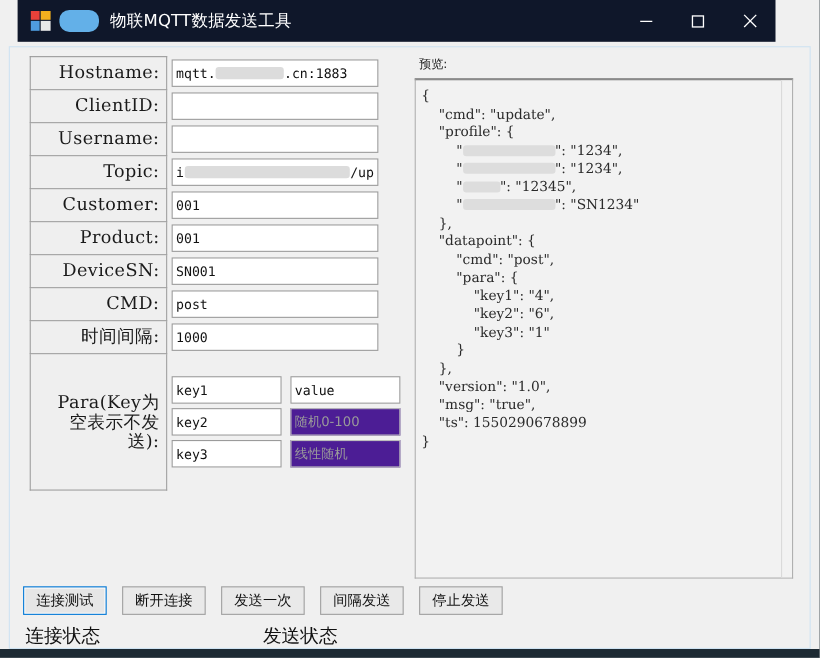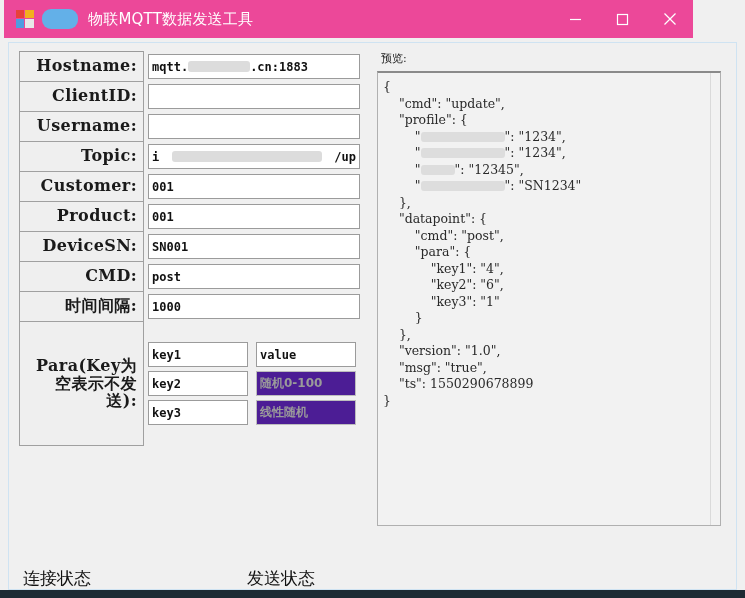--- a/index.html
+++ b/index.html
@@ -19,24 +19,24 @@
     left: 0; top: 0;
     width: 745px;
     height: 598px;
     background: #f0f0f0;
     box-sizing: border-box;
   }
 
   
   .titlebar {
     position: absolute;
-    left: 4px; top: 0;
+    left: 16px; top: 0;
     width: 689px;
     height: 38px;
-    background: #ec4899;
+    background: #0f172a;
     display: flex;
     align-items: center;
   }
   .app-icon {
     width: 18px; height: 18px;
     margin-left: 12px;
     position: relative;
     flex: 0 0 auto;
   }
   .app-icon i {
@@ -88,26 +88,25 @@
     width: 729px;
     height: 548px;
     background: #f0f0f0;
     border: 1px solid #cfe3f2;
     box-sizing: border-box;
   }
 
   
   .form-table {
     position: absolute;
-    left: 10px;
+    left: 18px;
     top: 8px;
     width: 350px;
     border-collapse: collapse;
     table-layout: fixed;
-    font-weight: bold;
   }
   .form-table td {
     padding: 0;
     vertical-align: middle;
   }
   .lab-cell {
     width: 124px;
     height: 30px;
     border: 1px solid #a0a0a0;
     border-top-color: #9a9a9a;
@@ -133,21 +132,21 @@
     line-height: 1.12;
   }
 
   .in-cell {
     width: 226px;
     padding-left: 4px !important;
     box-sizing: border-box;
   }
 
   .tbox {
-    width: 212px;
+    width: 188px;
     height: 25px;
     border: 1px solid #9b9b9b;
     background: #ffffff;
     box-sizing: border-box;
     display: flex;
     align-items: center;
     padding: 0 3px;
     font-family: "DejaVu Sans Mono", monospace;
     font-size: 12px;
     color: #111;
@@ -269,21 +268,21 @@
     height: 20px;
   }
   .status-text {
     position: absolute;
     font-family: "DejaVu Sans", sans-serif;
     font-size: 17px;
     color: #111;
     white-space: nowrap;
   }
   .status-conn { left: 0; top: 0; }
-  .status-send { left: 224px; top: 0; }
+  .status-send { left: 216px; top: 0; }
 
   
   .desk-sliver {
     position: absolute;
     left: 0; bottom: 0;
     width: 745px;
     height: 8px;
     background: #1d2a33;
   }
 </style>
@@ -478,20 +477,37 @@
           <div class="json-line">        }</div>
           <div class="json-line">    },</div>
           <div class="json-line">    "version": "1.0",</div>
           <div class="json-line">    "msg": "true",</div>
           <div class="json-line">    "ts": 1550290678899</div>
           <div class="json-line">}</div>
         </div>
       <div class="pv-scroll"></div>
     </div>
 
+    <div class="btn-row" id="btn-row">
+        <div class="btn focused">
+          <span>连接测试</span>
+        </div>
+        <div class="btn">
+          <span>断开连接</span>
+        </div>
+        <div class="btn">
+          <span>发送一次</span>
+        </div>
+        <div class="btn">
+          <span>间隔发送</span>
+        </div>
+        <div class="btn">
+          <span>停止发送</span>
+        </div>
+      </div>
 
     <div class="status-row">
       <span class="status-text status-conn">连接状态</span>
       <span class="status-text status-send">发送状态</span>
     </div>
 
   </div>
 </div>
 <div class="desk-sliver"></div>
 

